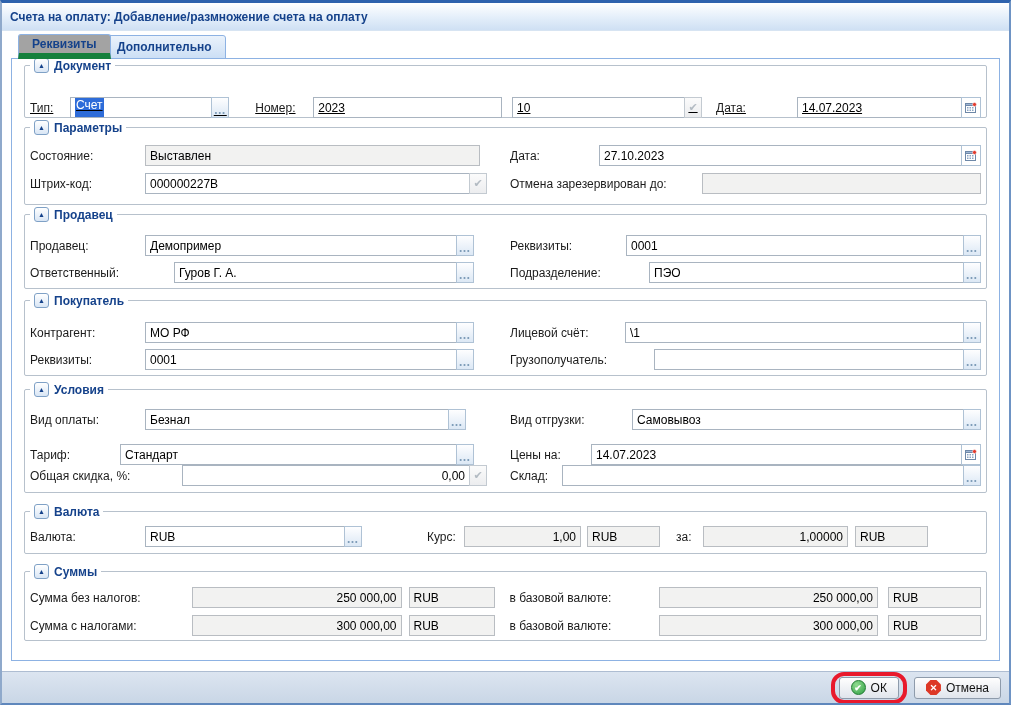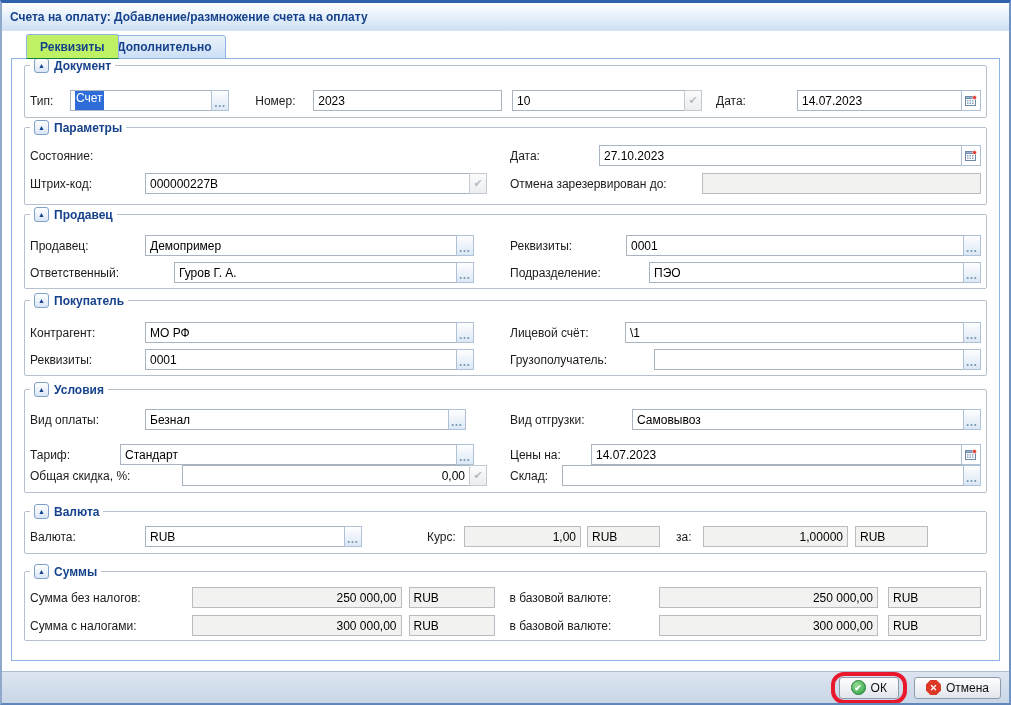--- a/index.html
+++ b/index.html
@@ -17,21 +17,21 @@
     display: flex; align-items: center; padding-left: 8px;
   }
   .titlebar span { font-size: 12px; font-weight: bold; color: #15428B; }
   .tabstrip { position: absolute; top: 28px; left: 9px; right: 9px; height: 28px; z-index: 3; }
   .tab {
     position: absolute; bottom: 0; height: 25px; padding: 0 13px;
     font-size: 12px; font-weight: bold; color: #15428B;
     border: 1px solid #8DB2E3; border-radius: 3px 3px 0 0;
     display: flex; align-items: center; cursor: pointer;
   }
-  .tab.active { left: 15px; background: #bef264; border-bottom: 1px solid #15803d; z-index: 4; }
+  .tab.active { left: 7px; background: #a3a3a3; border-bottom: 6px solid #15803d; z-index: 4; }
   .tab.inactive { left: 92px; height: 24px; background: linear-gradient(#EAF2FB, #CCDFF5); }
   .panel {
     position: absolute; top: 55px; left: 9px; right: 9px; height: 603px;
     background: #fff; border: 1px solid #8DB2E3; z-index: 2;
   }
   .section {
     position: absolute; left: 12px; right: 12px;
     border: 1px solid #B7C1CC; border-radius: 2px;
   }
   .shead {
@@ -111,21 +111,21 @@
     <div class="tab inactive">Дополнительно</div>
   </div>
 
   <div class="panel">
 
     <div class="section" style="top:6px;height:53px;">
       <div class="shead">
         <button class="collapse-btn">▲</button>
         <span class="stitle">Документ</span>
       </div>
-      <div class="row" style="top:24px;">
+      <div class="row" style="top:31px;text-decoration:underline;">
         <span class="lbl" style="width:40px;">Тип:</span>
         <span class="fg" style="width:187px;">
           <span class="fld fldd" style="flex:1;">
               <span class="sel">Счет</span>
             </span>
           <button class="abtn lkp">
               <span>…</span>
             </button>
         </span>
         <span class="lbl" style="width:58px;margin-left:26px;">Номер:</span>
@@ -159,20 +159,21 @@
     </div>
 
     <div class="section" style="top:68px;height:78px;">
       <div class="shead">
         <button class="collapse-btn">▲</button>
         <span class="stitle">Параметры</span>
       </div>
       <div class="row" style="top:17px;">
         <span class="half hl">
           <span class="lbl" style="width:115px;">Состояние:</span>
+          <input class="fld ro" style="flex: 1 1 0%; margin-right: 10px;" readonly="" value="Выставлен">
         </span>
         <span class="half hr">
           <span class="lbl" style="width:89px;">Дата:</span>
           <span class="fg" style="flex:1;">
             <input class="fld" value="27.10.2023" style="">
             <button class="abtn cal">
                 <svg width="12" height="12" viewBox="0 0 12 12">
                   <rect x="0.5" y="1.5" width="10" height="9" fill="#fff" stroke="#6E88A8"></rect>
                   <rect x="0.5" y="1.5" width="10" height="2" fill="#9FB6D4" stroke="#6E88A8"></rect>
                   <g fill="#8AA4C4">

